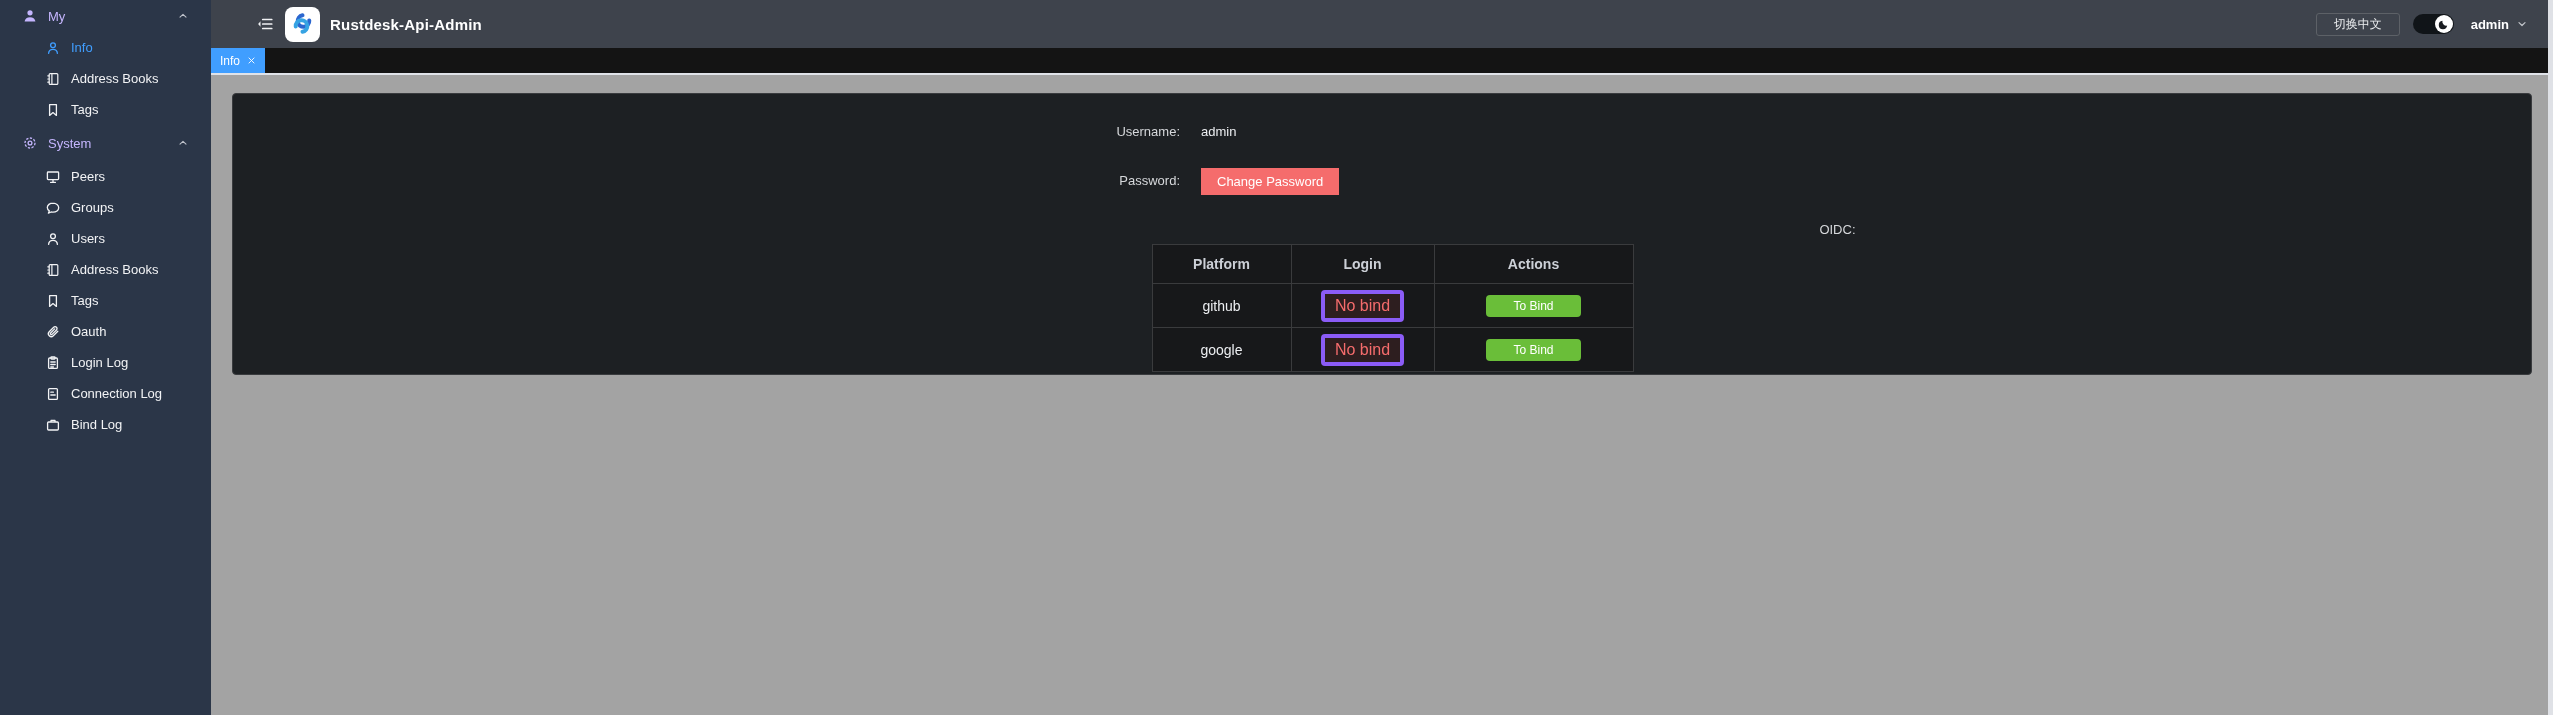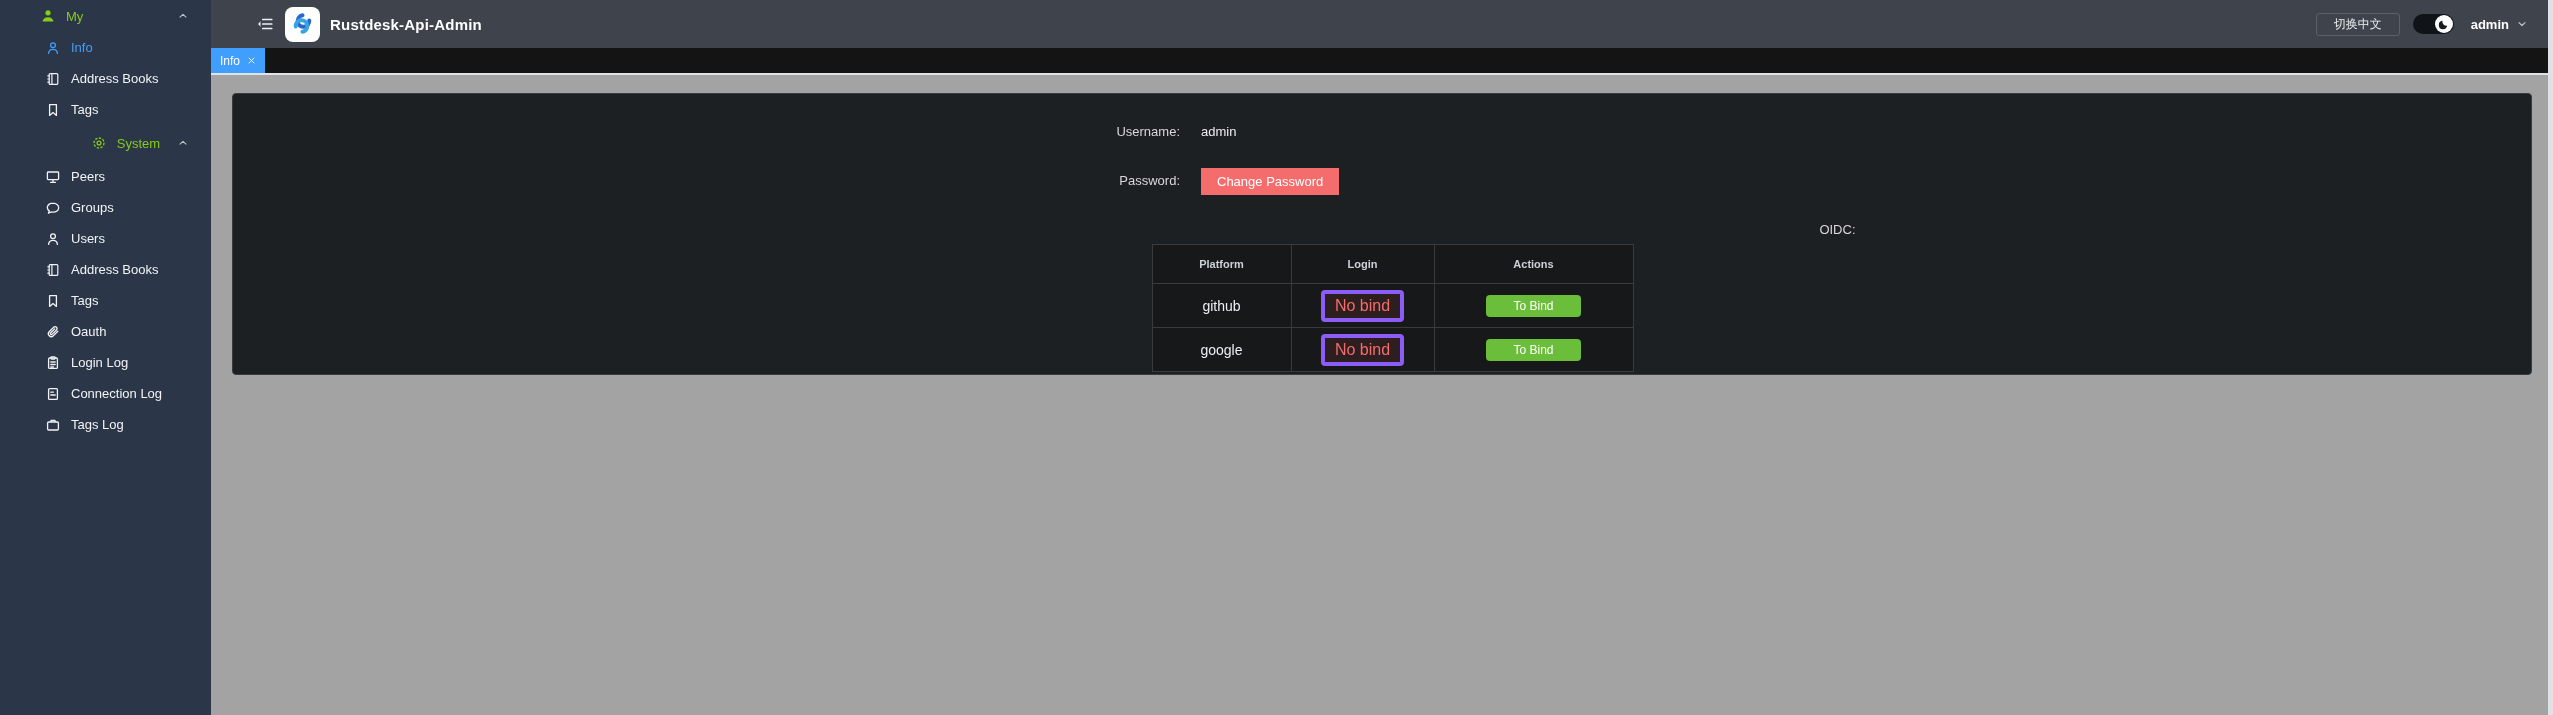--- a/index.html
+++ b/index.html
@@ -3,22 +3,22 @@
 <meta charset="utf-8">
 <style>
   html,body{margin:0;padding:0;}
   body{
     width:2553px;height:715px;position:relative;overflow:hidden;
     background:#121212;font-family:"Liberation Sans","DejaVu Sans",sans-serif;
     -webkit-font-smoothing:antialiased;
   }
   
   .sidebar{position:absolute;left:0;top:0;width:211px;height:715px;background:#2b3648;z-index:3;}
-  .side-head{height:32px;display:flex;align-items:center;padding-left:40px;position:relative;color:#84cc16;cursor:pointer;}
-  .side-head.sys{height:36px;justify-content:center;}
+  .side-head{height:32px;display:flex;align-items:center;padding-left:22px;position:relative;color:#c4b5fd;cursor:pointer;}
+  .side-head.sys{height:36px;}
   .side-head-label{font-size:13px;margin-left:10px;}
   .side-head .chev{position:absolute;right:22px;color:#c0c4cc;}
   .side-item{height:31px;display:flex;align-items:center;padding-left:45px;color:#f2f3f5;font-size:13px;cursor:pointer;}
   .side-item .lbl{margin-left:10px;}
   .side-item.active{color:#409eff;}
   .ico{width:16px;height:16px;flex:0 0 auto;}
   .ico.sm{width:12px;height:12px;}
   
   .header{position:absolute;left:211px;top:0;right:0;height:48px;background:#3e434c;display:flex;align-items:center;z-index:2;padding-left:28px;}
   .fold{margin-left:17px;width:18px;height:18px;color:#f0f1f3;cursor:pointer;}
@@ -43,21 +43,21 @@
   .flabel{width:947px;text-align:right;color:#d6d8db;font-size:13px;line-height:28px;flex:0 0 auto;}
   .fvalue{margin-left:21px;}
   .r1{margin-top:24px;height:28px;}
   .r2{margin-top:21px;height:28px;}
   .r3{margin-top:21px;}
   .uname{color:#eceef1;font-size:13px;font-weight:500;line-height:28px;}
   .btn-danger{height:27px;padding:0 16px;background:#f56c6c;border:none;border-radius:0;color:#ffffff;font-size:13px;cursor:pointer;font-family:inherit;}
   
   .oidc{border-collapse:collapse;background:#17181a;}
   .oidc th,.oidc td{border:1px solid #3a3b3d;text-align:center;padding:0;}
-  .oidc th{height:38px;font-size:11px;font-weight:700;color:#ccd0d7;}
+  .oidc th{height:38px;font-size:14px;font-weight:700;color:#ccd0d7;}
   .oidc td{height:43px;font-size:14px;color:#eceef1;}
   .c1{width:138px;}.c2{width:142px;}.c3{width:198px;}
   .tag-danger{display:inline-block;padding:4px 10px;font-size:16px;color:#f56c6c;background:#2d1e1f;border:4px solid #8b5cf6;border-radius:4px;line-height:1;}
   .btn-success{height:22px;padding:0 27px;background:#6abe39;border:none;border-radius:4px;color:#ffffff;font-size:12px;cursor:pointer;font-family:inherit;}
   
   .scrollbar{position:absolute;right:0;top:0;width:5px;height:715px;background:#dfe1e6;z-index:5;cursor:pointer;}
   svg{display:block;}
 </style>
 </head>
 <body>
@@ -215,21 +215,21 @@
     <div class="side-item">
       <svg class="ico" viewBox="0 0 16 16">
           <use href="#i-document"></use>
         </svg>
       <span class="lbl">Connection Log</span>
     </div>
     <div class="side-item">
       <svg class="ico" viewBox="0 0 16 16">
           <use href="#i-briefcase"></use>
         </svg>
-      <span class="lbl">Tags Log</span>
+      <span class="lbl">Bind Log</span>
     </div>
   </div>
 </nav>
 
 <header class="header">
   <svg class="fold" viewBox="0 0 16 16">
       <use href="#i-fold"></use>
     </svg>
   <div class="logo">
     <svg width="27" height="27" viewBox="0 0 28 28">

